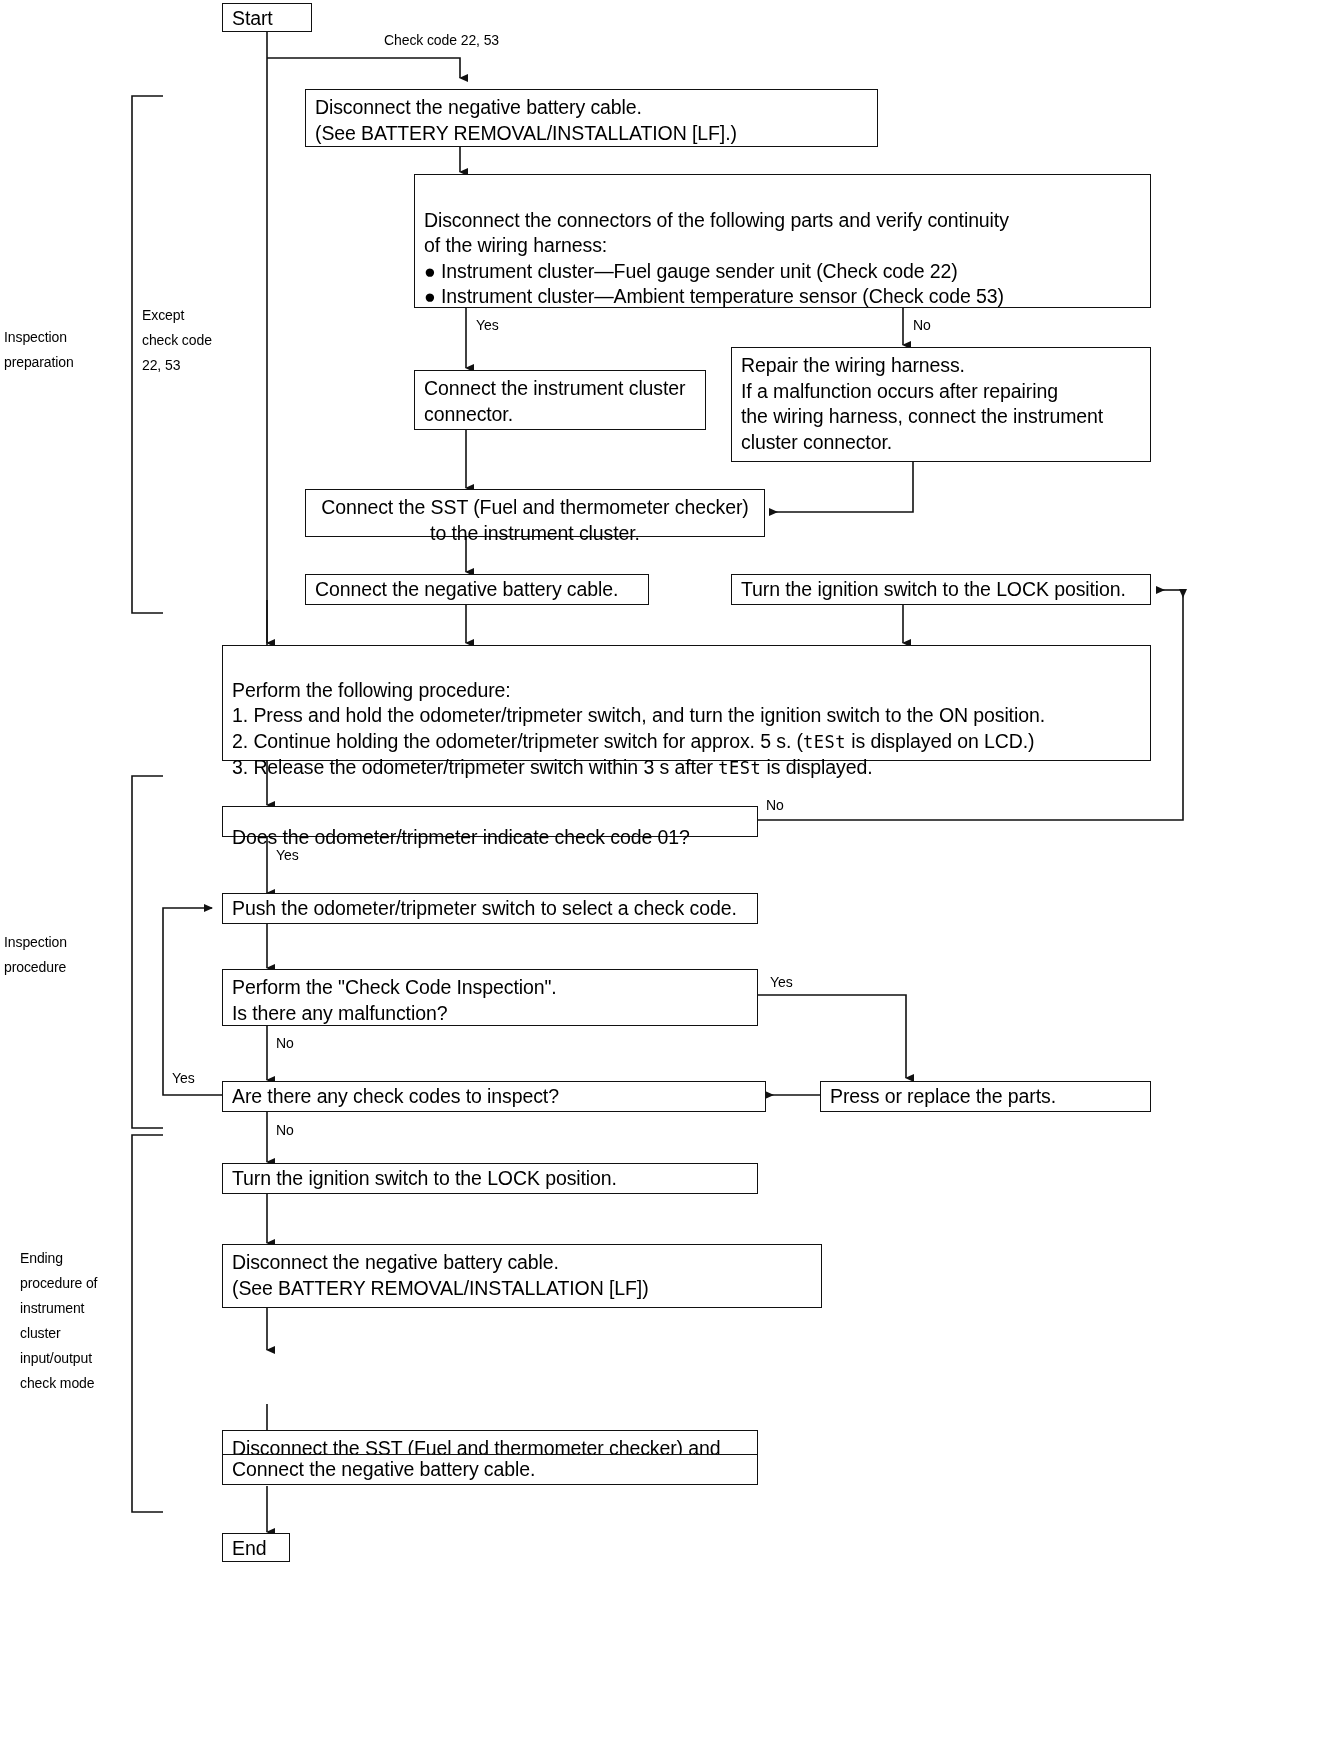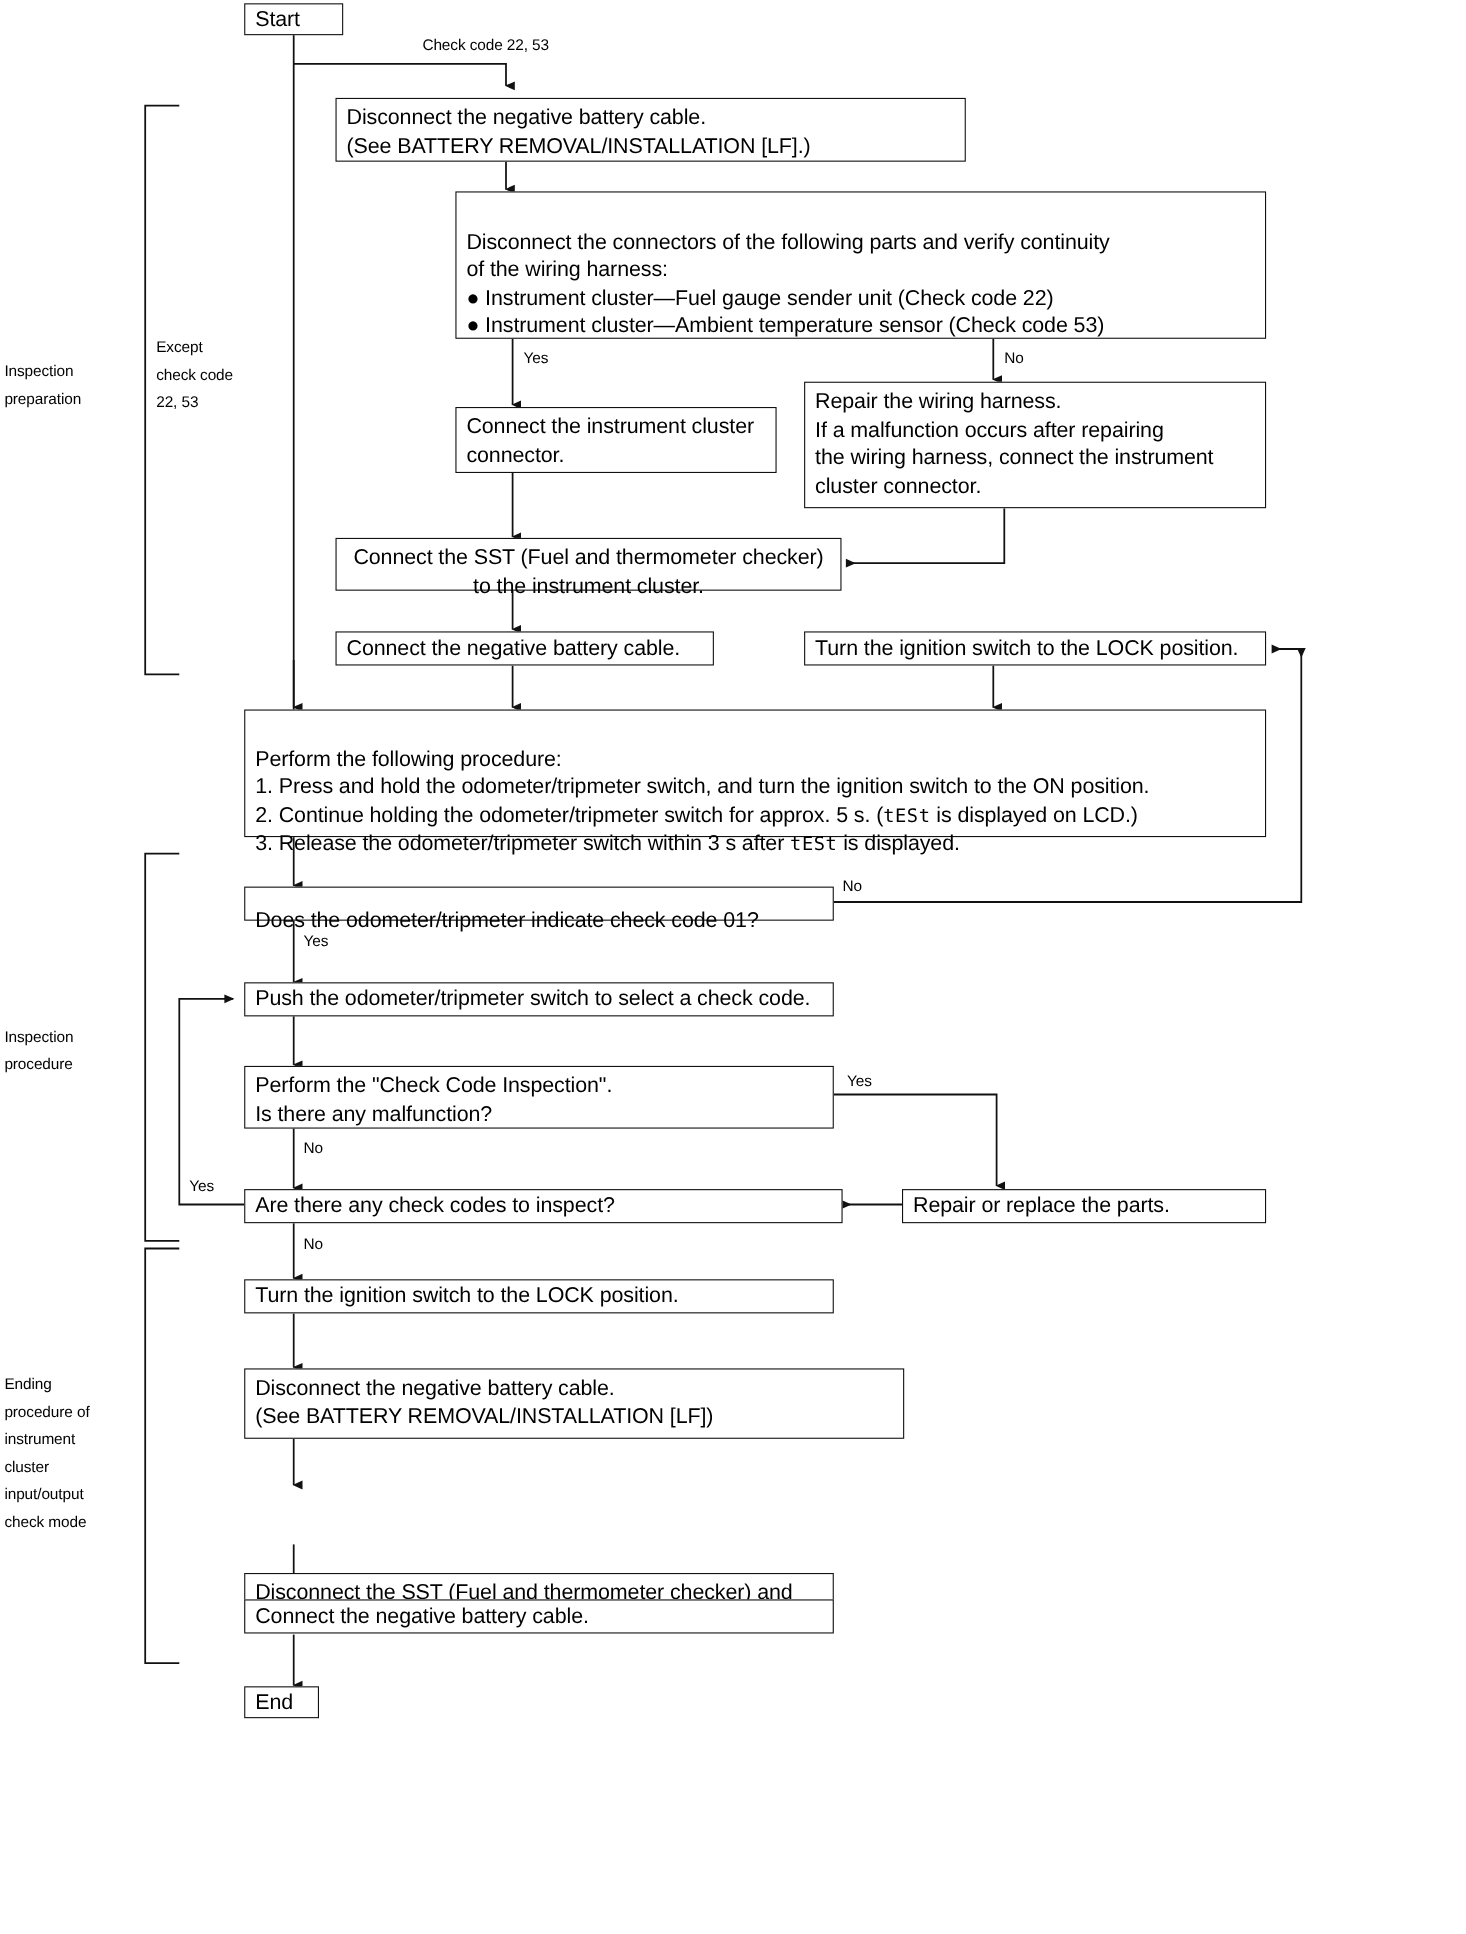--- a/index.html
+++ b/index.html
@@ -130,21 +130,21 @@
       <path d="M267,600 L267,643" marker-end="url(#arrowDown)"></path>
     </g>
   </svg>
 
   <div class="lbl" style="left:4px; top:325px; width:125px;">Inspection
 preparation</div>
 
   <div class="lbl" style="left:4px; top:930px; width:125px;">Inspection
 procedure</div>
 
-  <div class="lbl" style="left:4px; top:1246px; width:130px;">Ending
+  <div class="lbl" style="left:20px; top:1246px; width:130px;">Ending
 procedure of
 instrument
 cluster
 input/output
 check mode</div>
 
   <div class="box term" style="left:222px; top:3px; width:90px; height:29px; padding-top:2px;">Start</div>
 
   <div class="lbl" style="left:384px; top:28px;">Check code 22, 53</div>
 
@@ -195,21 +195,21 @@
 Is there any malfunction?</div>
 
   <div class="lbl" style="left:770px; top:970px;">Yes</div>
 
   <div class="lbl" style="left:276px; top:1031px;">No</div>
 
   <div class="lbl" style="left:172px; top:1066px;">Yes</div>
 
   <div class="box" style="left:222px; top:1081px; width:544px; height:31px; padding-top:2px;">Are there any check codes to inspect?</div>
 
-  <div class="box" style="left:820px; top:1081px; width:331px; height:31px; padding-top:2px;">Repair or replace the parts.</div>
+  <div class="box" style="left:820px; top:1081px; width:331px; height:31px; padding-top:2px;">Press or replace the parts.</div>
 
   <div class="lbl" style="left:276px; top:1118px;">No</div>
 
   <div class="box" style="left:222px; top:1163px; width:536px; height:31px; padding-top:2px;">Turn the ignition switch to the LOCK position.</div>
 
   <div class="box" style="left:222px; top:1244px; width:600px; height:64px; padding-top:5px;">Disconnect the negative battery cable.
 (See BATTERY REMOVAL/INSTALLATION [LF])</div>
 
   <div class="box" style="left:222px; top:1430px; width:536px; height:54px;">Disconnect the SST (Fuel and thermometer checker) and
 connect the fuel gauge sender unit connector, if necessary.</div>

